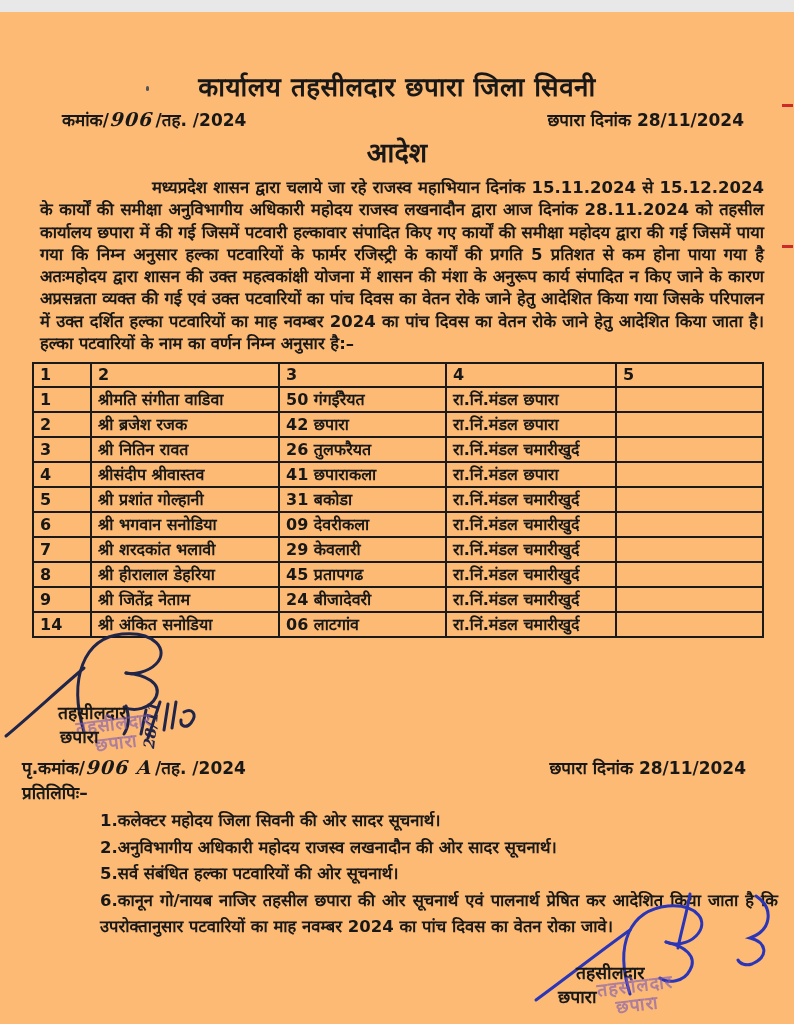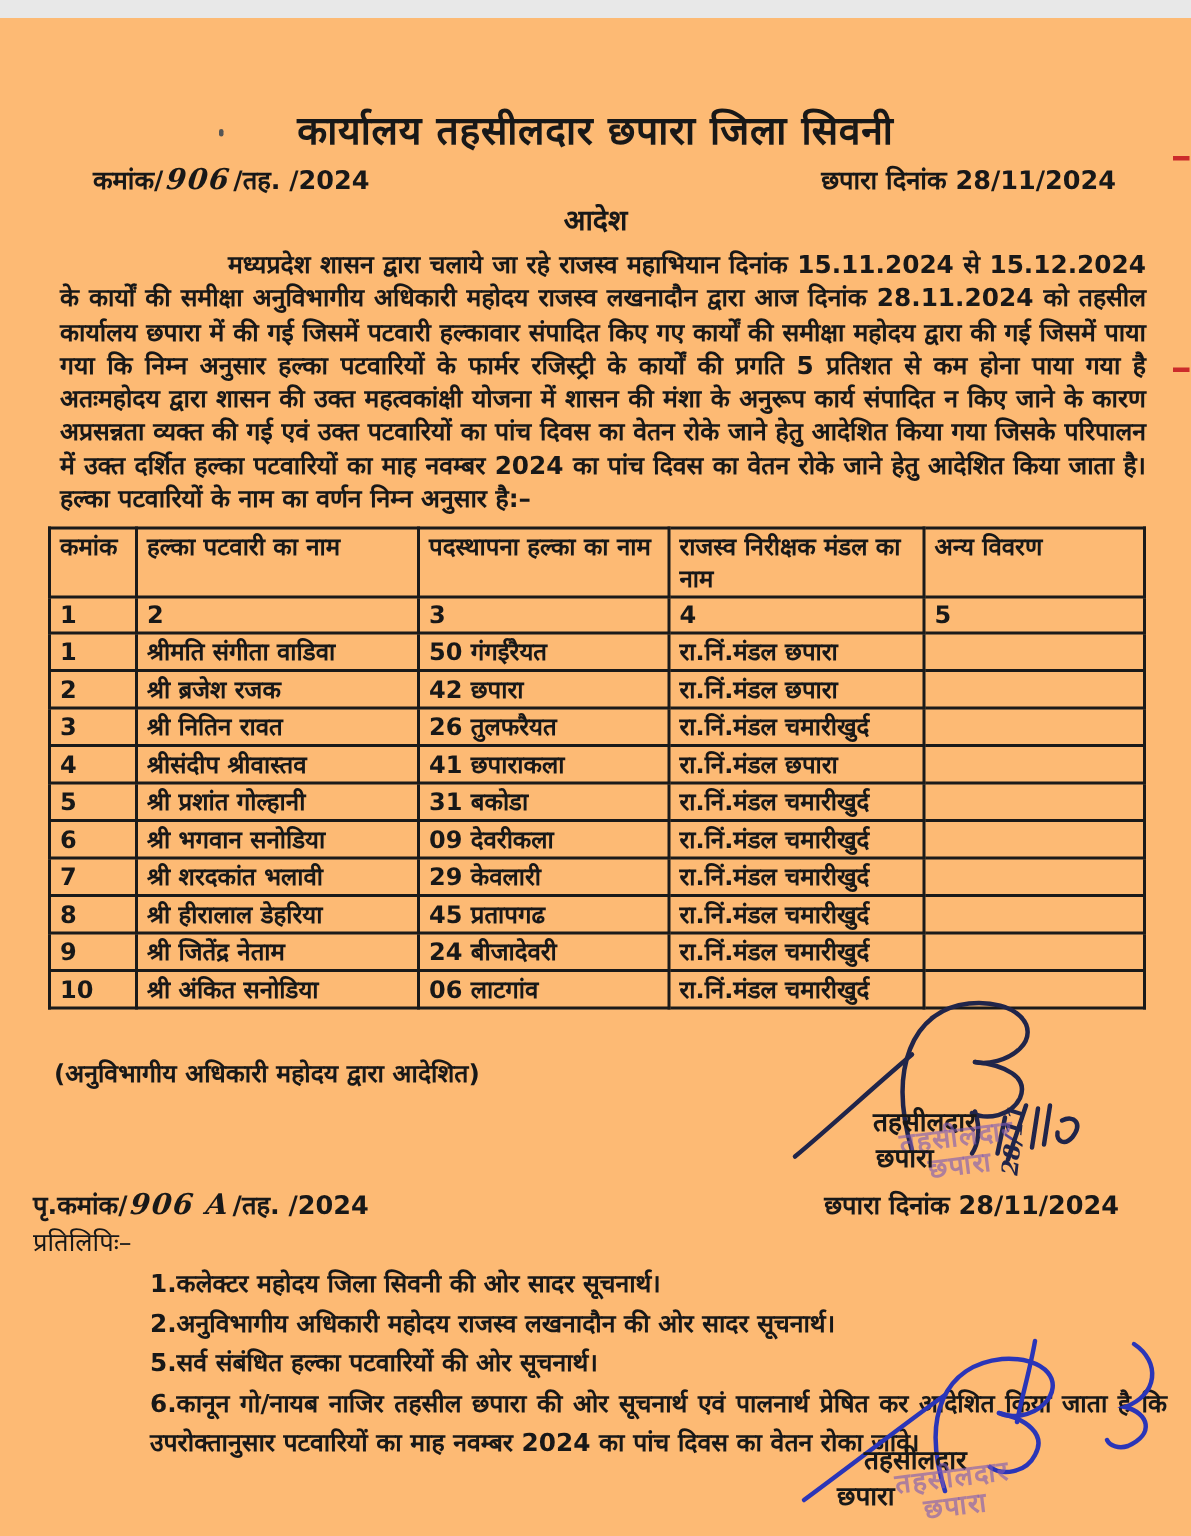--- a/index.html
+++ b/index.html
@@ -34,21 +34,21 @@
     font-style:italic;
     font-weight:700;
     font-size:19px;
     letter-spacing:1px;
     padding:0 2px;
     transform:skewX(-6deg);
     display:inline-block;
   }
   .order-heading{
     text-align:center;
-    font-size:19px;
+    font-size:27px;
     font-weight:700;
     margin-top:2px;
   }
   .body-para{
     margin:7px 30px 0 40px;
     font-size:16.5px;
     line-height:22.3px;
     font-weight:700;
     text-align:justify;
     text-indent:112px;
@@ -125,21 +125,21 @@
     display:flex;
     justify-content:space-between;
     padding:0 48px 0 22px;
     font-size:17px;
     font-weight:700;
     align-items:flex-end;
   }
   .copies-label{
     padding-left:22px;
     font-size:17px;
-    font-weight:400;
+    font-weight:700;
     margin-top:2px;
   }
   .copies{margin-top:4px;}
   .copy-item{
     padding-left:100px;
     padding-right:16px;
     font-size:16.5px;
     font-weight:700;
     line-height:26.5px;
     text-align:justify;
@@ -183,27 +183,20 @@
 
   <table class="main">
     <colgroup>
       <col style="width:58px">
         <col style="width:188px">
         <col style="width:167px">
         <col style="width:170px">
         <col style="width:147px">
     </colgroup>
     <thead>
-      <tr>
-        <th>कमांक</th>
-        <th>हल्का पटवारी का नाम</th>
-        <th>पदस्थापना हल्का का नाम</th>
-        <th>राजस्व निरीक्षक मंडल का नाम</th>
-        <th>अन्य विवरण</th>
-      </tr>
       <tr class="colnums">
         <td>1</td>
         <td>2</td>
         <td>3</td>
         <td>4</td>
         <td>5</td>
       </tr>
     </thead>
     <tbody>
       <tr class="datarow">
@@ -263,31 +256,30 @@
           <td></td>
         </tr>
       <tr class="datarow">
           <td>9</td>
           <td class="name">श्री जितेंद्र नेताम</td>
           <td>24 बीजादेवरी</td>
           <td>रा.निं.मंडल चमारीखुर्द</td>
           <td></td>
         </tr>
       <tr class="datarow">
-          <td>10</td>
+          <td>14</td>
           <td class="name">श्री अंकित सनोडिया</td>
           <td>06 लाटगांव</td>
           <td>रा.निं.मंडल चमारीखुर्द</td>
           <td></td>
         </tr>
     </tbody>
   </table>
 
   <div class="below-table">
-    <div class="ordered-note">(अनुविभागीय अधिकारी महोदय द्वारा आदेशित)</div>
 
     <div class="sign-block">
       <svg class="sig-svg sig1" width="240" height="128" viewBox="0 0 240 128" fill="none">
         <g stroke="#20254a" stroke-width="3" stroke-linecap="round" fill="none">
           <path d="M6,116 C30,96 58,70 84,48"></path>
           <path d="M84,112 C68,58 84,18 122,14 C154,11 170,30 156,44 C148,52 134,55 126,53"></path>
           <path d="M126,53 C146,55 162,63 156,77 C150,89 134,92 124,87"></path>
           <path d="M126,86 C130,98 128,108 124,114"></path>
           <path d="M146,90 L141,114"></path>
           <path d="M160,82 L148,118"></path>

